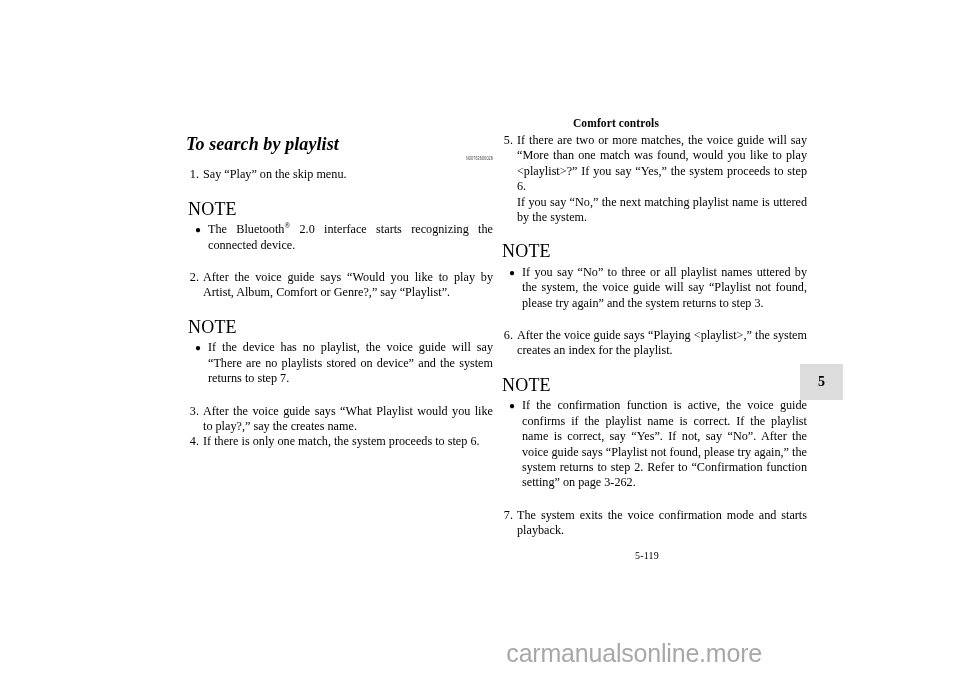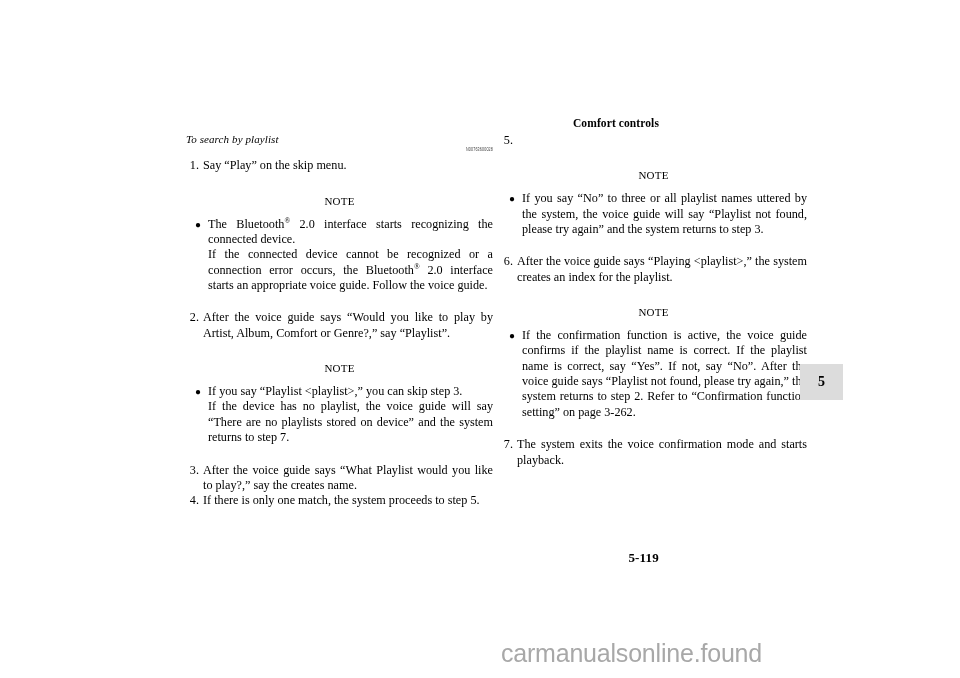--- a/index.html
+++ b/index.html
@@ -40,23 +40,23 @@
     top: 133px;
     width: 307px;
     font-size: 12.2px;
     line-height: 1.26;
   }
   .col-left  { left: 186px; }
   .col-right { left: 500px; }
 
   
   .sec-heading {
-    font-weight: normal;
+    font-weight: bold;
     font-style: italic;
-    font-size: 11px;
+    font-size: 18px;
     margin: 0 0 1px 0;
     letter-spacing: 0.1px;
   }
 
   
   .refcode {
     font-size: 3.6px;
     color: #3c3c3c;
     text-align: right;
     letter-spacing: 0.2px;
@@ -83,24 +83,23 @@
   .step-body {
     flex: 1 1 auto;
     text-align: justify;
     text-justify: inter-word;
   }
   .step-body .runon { display: block; }
 
   
   .note-block { margin: 0; }
   .note-label {
-    margin: 8px;
-    font-size: 11px;
+    margin: 2px;
+    font-size: 18px;
     letter-spacing: 0.2px;
-    text-align: center;
   }
   .note-item {
     display: flex;
     padding-left: 9px;
   }
   .note-bullet {
     flex: 0 0 auto;
     width: 13px;
     font-size: 10px;
     line-height: 1.5;
@@ -133,22 +132,22 @@
     justify-content: center;
     font-weight: bold;
     font-size: 14px;
   }
 
   
   .page-number {
     position: absolute;
     right: 117px;
     top: 550px;
-    font-size: 13px;
-    font-weight: bold;
+    font-size: 10px;
+    font-weight: normal;
     letter-spacing: 0.2px;
     text-align: center;
   }
 
   
   .watermark {
     position: absolute;
     right: 14px;
     bottom: 10px;
     font-family: "Liberation Sans", "DejaVu Sans", sans-serif;
@@ -177,64 +176,64 @@
     </div>
 
     <div class="gap-md"></div>
 
     <div class="note-block">
       <div class="note-label">NOTE</div>
       <div class="note-item">
         <span class="note-bullet">●</span>
         <span class="note-text">
           <span>The Bluetooth</span><sup>®</sup><span> 2.0 interface starts recognizing the connected device.</span>
-          <span class="runon"><span>If the connected device cannot be recognized or a connection error occurs, the Bluetooth</span><sup>®</sup><span> 2.0 interface starts an appropriate voice guide. Follow the voice guide.</span></span>
         </span>
       </div>
     </div>
 
     <div class="gap-lg"></div>
 
     <div class="step">
       <span class="step-num">2.</span>
       <span class="step-body">After the voice guide says “Would you like to play by Artist, Album, Comfort or Genre?,” say “Playlist”.</span>
     </div>
 
     <div class="gap-md"></div>
 
     <div class="note-block">
       <div class="note-label">NOTE</div>
       <div class="note-item">
         <span class="note-bullet">●</span>
         <span class="note-text">
-          <span>If you say “Playlist &lt;playlist&gt;,” you can skip step 3.</span>
           <span class="runon">If the device has no playlist, the voice guide will say “There are no playlists stored on device” and the system returns to step 7.</span>
         </span>
       </div>
     </div>
 
     <div class="gap-lg"></div>
 
     <div class="step">
       <span class="step-num">3.</span>
       <span class="step-body">After the voice guide says “What Playlist would you like to play?,” say the creates name.</span>
     </div>
 
     <div class="step">
       <span class="step-num">4.</span>
-      <span class="step-body">If there is only one match, the system proceeds to step 5.</span>
+      <span class="step-body">If there is only one match, the system proceeds to step 6.</span>
     </div>
 
   </div>
 
   <div class="col col-right">
 
     <div class="step">
       <span class="step-num">5.</span>
       <span class="step-body">
+        <span>If there are two or more matches, the voice guide will say “More than one match was found, would you like to play &lt;playlist&gt;?” If you say “Yes,” the system proceeds to step 6.</span>
+        <span class="runon">If you say “No,” the next matching playlist name is uttered by the system.</span>
       </span>
     </div>
 
     <div class="gap-md"></div>
 
     <div class="note-block">
       <div class="note-label">NOTE</div>
       <div class="note-item">
         <span class="note-bullet">●</span>
         <span class="note-text">If you say “No” to three or all playlist names uttered by the system, the voice guide will say “Playlist not found, please try again” and the system returns to step 3.</span>
@@ -264,15 +263,15 @@
       <span class="step-num">7.</span>
       <span class="step-body">The system exits the voice confirmation mode and starts playback.</span>
     </div>
 
   </div>
 
   <div class="chapter-tab">5</div>
 
   <div class="page-number">5-119</div>
 
-  <div class="watermark">carmanualsonline.found</div>
+  <div class="watermark">carmanualsonline.more</div>
 
 </div>
 
 </body></html>

